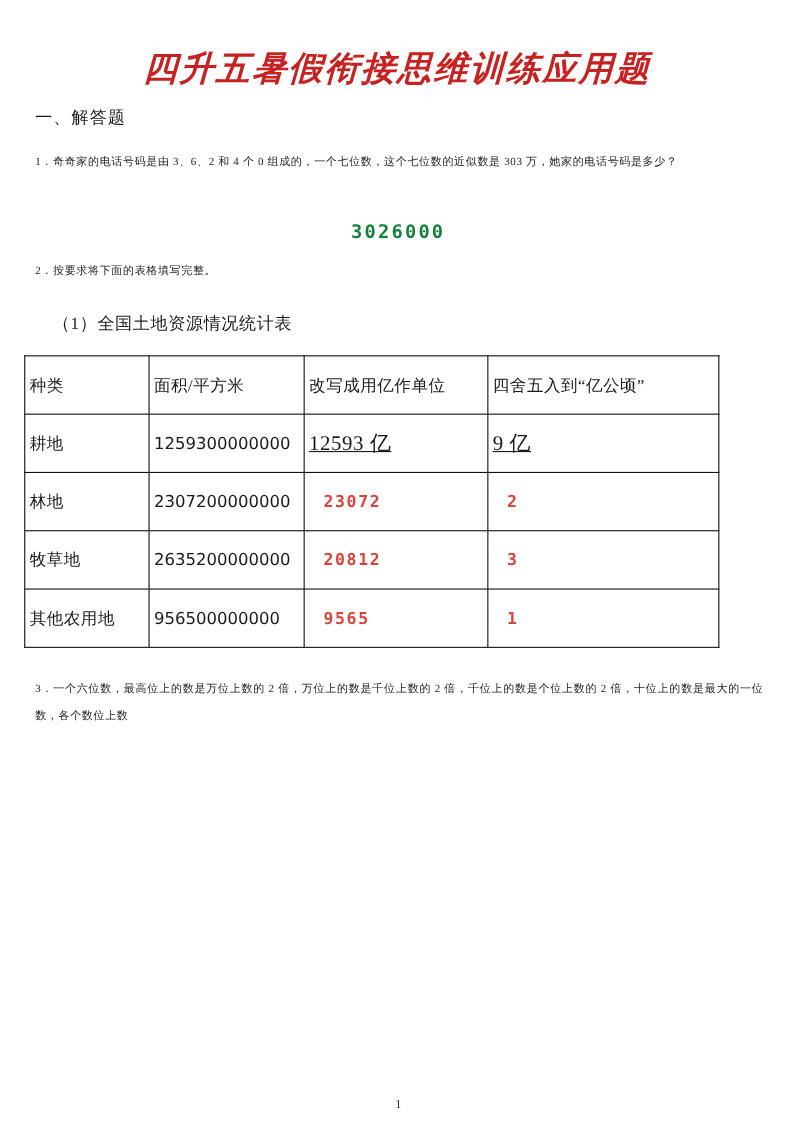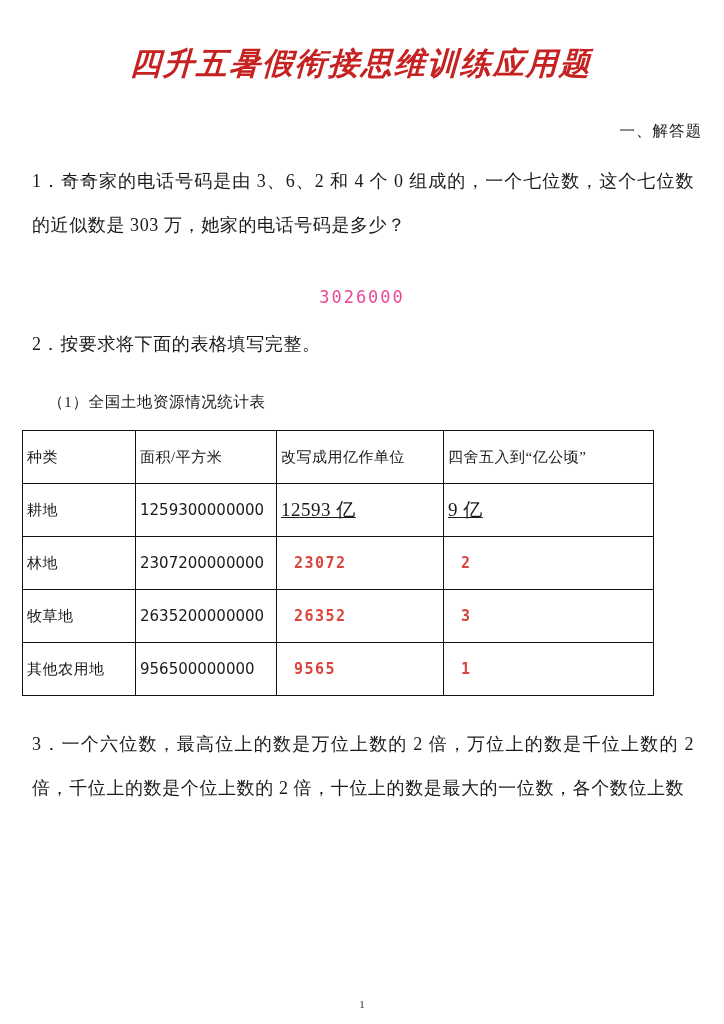--- a/index.html
+++ b/index.html
@@ -35,47 +35,47 @@
     font-weight: 700;
     letter-spacing: 2px;
     color: #c62222;
     line-height: 1.25;
     font-style: italic;
     transform: skewX(-2deg);
   }
 
   
   .section-head {
-    margin: 33px 0 0 0;
+    margin: 10px 0 0 0;
     padding-left: 10px;
     font-size: 15.5px;
     line-height: 1.9;
     letter-spacing: 1px;
-    text-align: right;
   }
 
   
   .question {
     margin: 14px 0 0 0;
     padding-left: 10px;
     padding-right: 8px;
-    font-size: 18px;
+    font-size: 10px;
     line-height: 2.45;
     letter-spacing: 0.6px;
     text-align: justify;
   }
   .q3 {
     margin-top: 26px;
   }
 
   
   .answer-red {
-    color: #ec4899;
+    color: #15803d;
     font-family: "DejaVu Sans Mono", "Liberation Mono", monospace;
     letter-spacing: 2px;
+    font-weight: bold;
   }
   .answer-line {
     margin: 40px 0 0 0;
     text-align: center;
     font-size: 17px;
   }
   .answer-row {
     margin: 34px 0 0 0;
     padding-left: 18px;
     text-align: center;
@@ -197,21 +197,21 @@
       </tr>
       <tr>
         <td>林地</td>
         <td class="num">2307200000000</td>
         <td class="cell-red">23072</td>
         <td class="cell-red">2</td>
       </tr>
       <tr>
         <td>牧草地</td>
         <td class="num">2635200000000</td>
-        <td class="cell-red">26352</td>
+        <td class="cell-red">20812</td>
         <td class="cell-red">3</td>
       </tr>
       <tr>
         <td>其他农用地</td>
         <td class="num">956500000000</td>
         <td class="cell-red">9565</td>
         <td class="cell-red">1</td>
       </tr>
     </tbody>
   </table>

